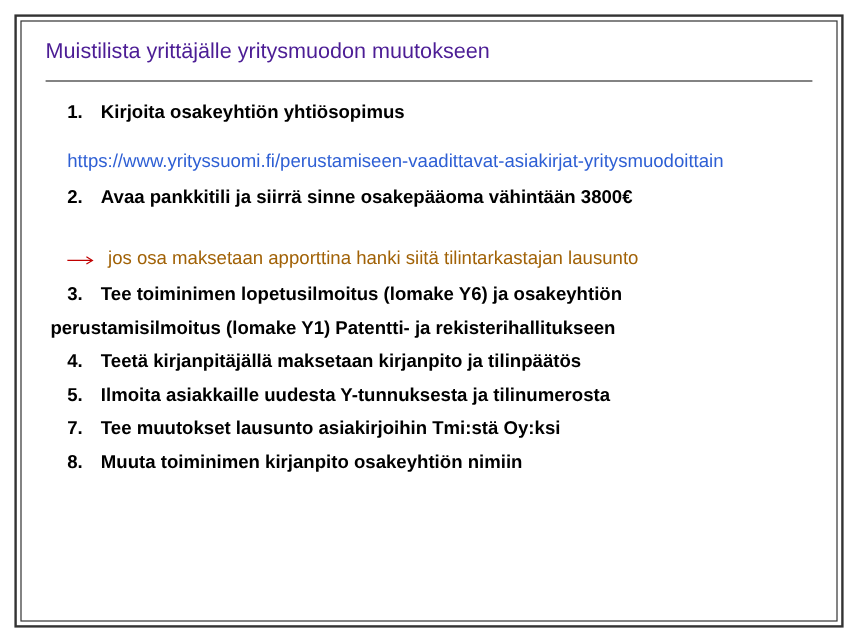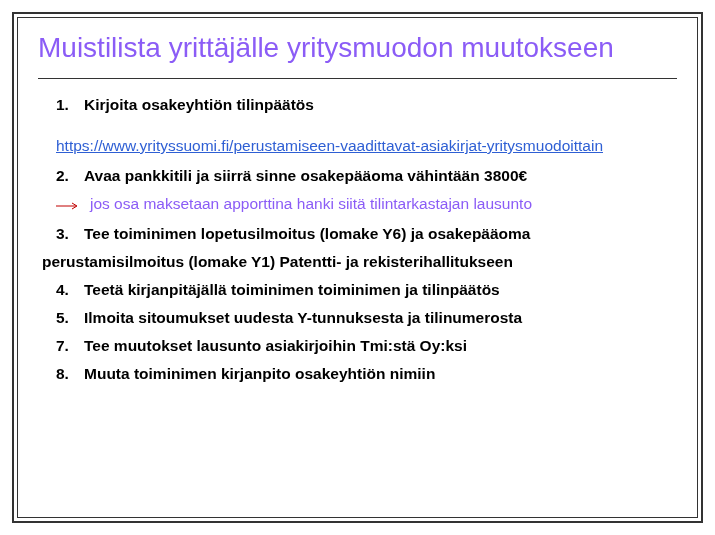--- a/index.html
+++ b/index.html
@@ -21,23 +21,23 @@
       padding: 3px;
     }
     .inner-frame {
       width: 100%;
       height: 100%;
       border: 1px solid #333;
       padding: 14px 20px;
       overflow: hidden;
     }
     .title {
-      font-size: 28px;
+      font-size: 18px;
       font-weight: normal;
-      color: #8b5cf6;
+      color: #4c1d95;
       padding-bottom: 14px;
       border-bottom: 1px solid #333;
       margin-bottom: 14px;
     }
     .content {
       font-size: 15.5px;
       line-height: 1.55;
       color: #000;
     }
     .item-row {
@@ -55,21 +55,20 @@
       flex: 1;
       font-weight: bold;
     }
     .continuation {
       padding-left: 4px;
       font-weight: bold;
       margin-bottom: 4px;
     }
     .link {
       color: #2e5fd4;
-      text-decoration: underline;
       padding-left: 18px;
       margin-bottom: 6px;
       word-break: break-all;
       margin-top: 17px;
     }
     .link a {
       color: #2e5fd4;
     }
     .sub-note {
       display: flex;
@@ -82,34 +81,35 @@
       font-size: 14px;
       margin-right: 8px;
       position: relative;
     }
     .arrow svg {
       position: relative;
       top: 1px;
     }
     .sub-note-text {
       font-weight: normal;
-      color: #8b5cf6;
+      color: #a16207;
+      margin-top: 23px;
     }
   </style>
 </head>
 <body>
 
 <div class="outer-frame">
   <div class="inner-frame">
     <h1 class="title">Muistilista yrittäjälle yritysmuodon muutokseen</h1>
     <div class="content">
 
       <div class="item-row">
         <div class="item-num">1.</div>
-        <div class="item-text">Kirjoita osakeyhtiön tilinpäätös</div>
+        <div class="item-text">Kirjoita osakeyhtiön yhtiösopimus</div>
       </div>
 
       <div class="link">
         <a>https://www.yrityssuomi.fi/perustamiseen-vaadittavat-asiakirjat-yritysmuodoittain</a>
       </div>
 
       <div class="item-row">
         <div class="item-num">2.</div>
         <div class="item-text">Avaa pankkitili ja siirrä sinne osakepääoma vähintään 3800€</div>
       </div>
@@ -119,33 +119,33 @@
           <svg width="26" height="8" viewBox="0 0 26 8">
             <line x1="0" y1="4" x2="20" y2="4" stroke="#c00000" stroke-width="1"></line>
             <polyline points="16,1 21,4 16,7" fill="none" stroke="#c00000" stroke-width="1"></polyline>
           </svg>
         </span>
         <span class="sub-note-text">jos osa maksetaan apporttina hanki siitä tilintarkastajan lausunto</span>
       </div>
 
       <div class="item-row">
         <div class="item-num">3.</div>
-        <div class="item-text">Tee toiminimen lopetusilmoitus (lomake Y6) ja osakepääoma</div>
+        <div class="item-text">Tee toiminimen lopetusilmoitus (lomake Y6) ja osakeyhtiön</div>
       </div>
       <div class="continuation">perustamisilmoitus (lomake Y1) Patentti- ja rekisterihallitukseen</div>
 
 
       <div class="item-row">
         <div class="item-num">4.</div>
-        <div class="item-text">Teetä kirjanpitäjällä toiminimen toiminimen ja tilinpäätös</div>
+        <div class="item-text">Teetä kirjanpitäjällä maksetaan kirjanpito ja tilinpäätös</div>
       </div>
 
       <div class="item-row">
         <div class="item-num">5.</div>
-        <div class="item-text">Ilmoita sitoumukset uudesta Y-tunnuksesta ja tilinumerosta</div>
+        <div class="item-text">Ilmoita asiakkaille uudesta Y-tunnuksesta ja tilinumerosta</div>
       </div>
 
       <div class="item-row">
         <div class="item-num">7.</div>
         <div class="item-text">Tee muutokset lausunto asiakirjoihin Tmi:stä Oy:ksi</div>
       </div>
 
       <div class="item-row">
         <div class="item-num">8.</div>
         <div class="item-text">Muuta toiminimen kirjanpito osakeyhtiön nimiin</div>

